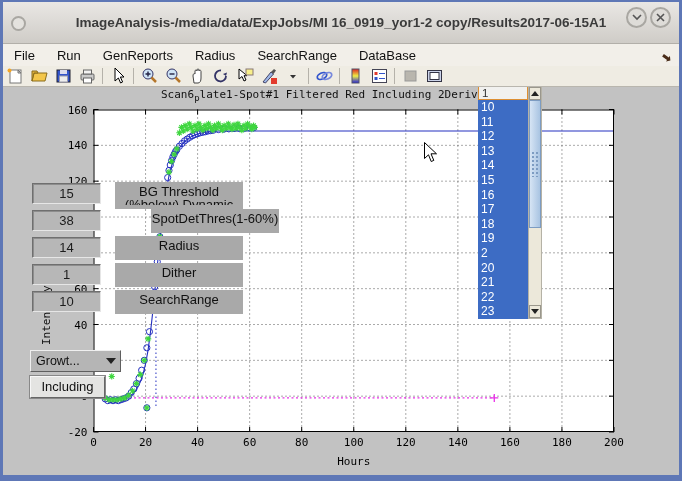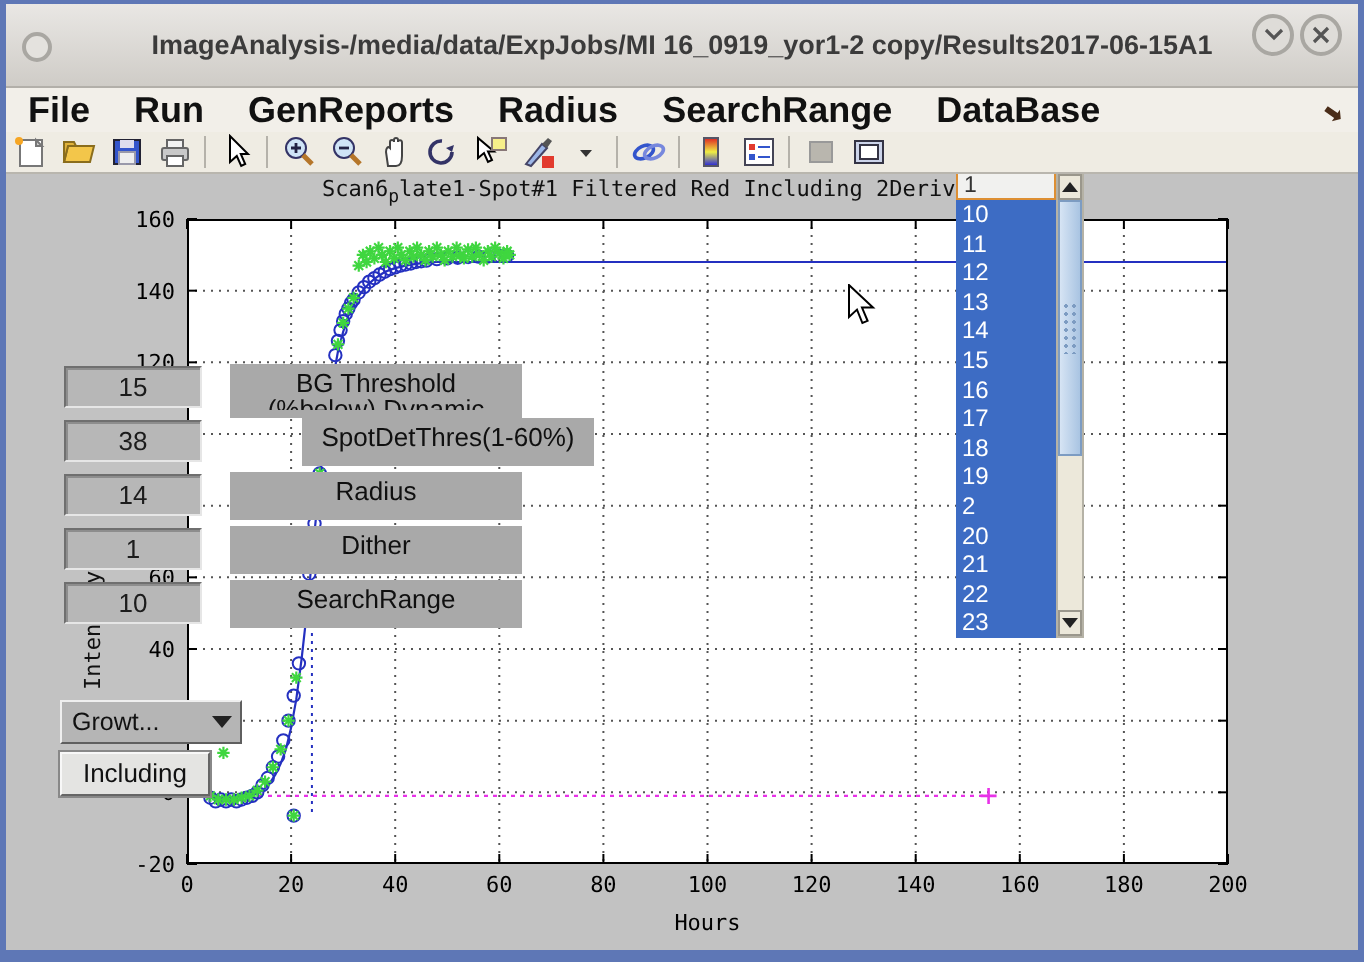--- a/index.html
+++ b/index.html
@@ -12,41 +12,41 @@
   #win-icon{position:absolute;left:8px;top:14px;width:11px;height:11px;border-radius:50%;
             border:2px solid #a9a7a2;background:#e4e2de;}
   #title-text{flex:1;text-align:center;font-size:13.5px;font-weight:bold;color:#3b3b3b;
               white-space:nowrap;overflow:hidden;}
   .winbtn{position:absolute;top:5px;width:17px;height:17px;border-radius:50%;
           border:2px solid #a9a7a2;background:#dedcd8;color:#555;display:flex;
           align-items:center;justify-content:center;font-size:11px;font-weight:bold;cursor:default;}
   #btn-rollup{right:32px;} #btn-close{right:8px;}
   #menubar{position:absolute;left:3px;top:44px;width:676px;height:22px;background:#f2efe9;
            display:flex;align-items:center;z-index:8;border-bottom:1px solid #d8d5cd;}
-  .menu-item{padding:0 11px;font-size:18px;color:#111;font-weight:bold;}
+  .menu-item{padding:0 11px;font-size:13px;color:#111;}
   #menu-overflow{position:absolute;right:8px;top:5px;}
   #toolbar{position:absolute;left:3px;top:66px;width:676px;height:20px;background:#efece3;
            display:flex;align-items:center;z-index:8;border-bottom:1px solid #b9b6ae;}
   .tbtn{width:24px;height:18px;display:flex;align-items:center;justify-content:center;}
   .tsep{width:1px;height:16px;background:#b5b2aa;margin:0 3px;}
   #figure{position:absolute;left:3px;top:86px;width:676px;height:389px;background:#c2c2c2;z-index:1;}
   
   #plot-svg{position:absolute;left:43px;top:89px;z-index:1;}
   #plot-title{position:absolute;left:161px;top:88px;z-index:2;font-family:"DejaVu Sans Mono",monospace;
               font-size:11px;color:#111;white-space:nowrap;}
   #plot-title sub{font-size:9px;}
   #ylabel{position:absolute;left:40px;top:225px;width:14px;height:120px;z-index:1;
           writing-mode:vertical-rl;transform:rotate(180deg);font-family:"DejaVu Sans Mono",monospace;
           font-size:11px;color:#111;text-align:left;}
   
   .edit-field{position:absolute;left:32px;width:69px;height:21px;box-sizing:border-box;z-index:3;
               background:#b7b7b7;border:1px solid #6f6f6f;border-right-color:#e6e6e6;
               border-bottom-color:#e6e6e6;box-shadow:inset 1px 1px 0 #8d8d8d;
               text-align:center;font-size:13px;color:#1c1c1c;line-height:19px;}
-  .label-panel{position:absolute;left:115px;width:146px;z-index:3;background:#a9a9a9;
+  .label-panel{position:absolute;left:115px;width:128px;z-index:3;background:#a9a9a9;
                color:#101010;font-size:13px;text-align:center;overflow:hidden;line-height:13px;
                padding-top:3px;box-sizing:border-box;}
   #growth-dd{position:absolute;left:30px;top:350px;width:91px;height:22px;box-sizing:border-box;z-index:3;
              background:#b5b5b5;border:1px solid #efefef;border-right-color:#5f5f5f;
              border-bottom-color:#5f5f5f;display:flex;align-items:center;font-size:12.5px;color:#111;}
   #growth-dd .dd-label{flex:1;padding-left:5px;white-space:nowrap;overflow:hidden;}
   #growth-dd .dd-arrow{width:0;height:0;border-left:5px solid transparent;border-right:5px solid transparent;
              border-top:6px solid #222;margin-right:4px;}
   #continue-btn{position:absolute;left:30px;top:376px;width:75px;height:22px;box-sizing:border-box;z-index:3;
              background:#e4e4e2;border:1px solid #f8f8f8;border-right-color:#666;border-bottom-color:#666;

